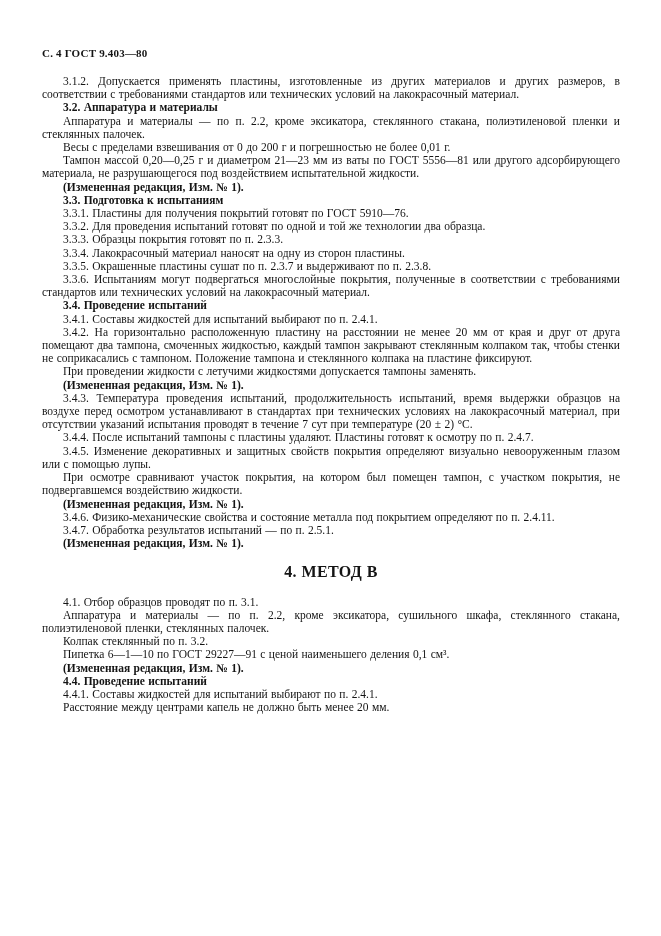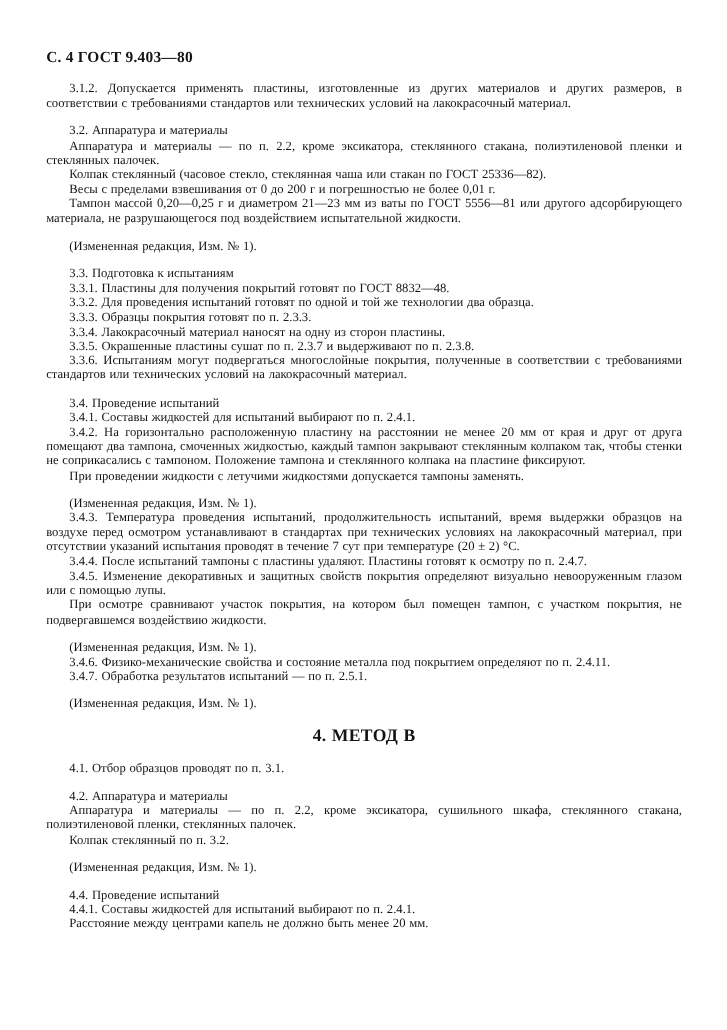--- a/index.html
+++ b/index.html
@@ -13,82 +13,80 @@
     height: 936px;
     background: #ffffff;
     color: #141414;
     font-family: "Liberation Serif", "DejaVu Serif", serif;
     overflow: hidden;
     box-sizing: border-box;
     padding: 46px 41px 0 42px;
   }
   .page-header {
     font-weight: bold;
-    font-size: 14px;
+    font-size: 11px;
     line-height: 14px;
     margin: 0 0 15px 0;
     letter-spacing: 0.2px;
   }
   .content p.para {
     margin: 0;
     font-size: 11.5px;
     line-height: 13.2px;
     text-align: justify;
     text-indent: 21px;
     word-spacing: 0.5px;
   }
   .content p.heading {
-    font-weight: normal;
-    margin-top: 12px;
+    font-weight: bold;
   }
   .content p.center {
     text-align: center;
     text-indent: 0;
     font-weight: bold;
     font-size: 16px;
     letter-spacing: 0.3px;
     margin: 15px 0 17px 0;
   }
 </style>
 </head>
 <body>
 
 <div class="page">
   <div class="page-header">С. 4 ГОСТ 9.403—80</div>
   <div class="content">
       <p class="para body">3.1.2. Допускается применять пластины, изготовленные из других материалов и других размеров, в соответствии с требованиями стандартов или технических условий на лакокрасочный материал.</p>
       <p class="para heading">3.2. Аппаратура и материалы</p>
       <p class="para body">Аппаратура и материалы — по п. 2.2, кроме эксикатора, стеклянного стакана, полиэтиленовой пленки и стеклянных палочек.</p>
-      <p class="para body">Колпак стеклянный (часовое стекло, стеклянная чаша или стакан по ГОСТ 25336—82).</p>
       <p class="para body">Весы с пределами взвешивания от 0 до 200 г и погрешностью не более 0,01 г.</p>
       <p class="para body">Тампон массой 0,20—0,25 г и диаметром 21—23 мм из ваты по ГОСТ 5556—81 или другого адсорбирующего материала, не разрушающегося под воздействием испытательной жидкости.</p>
       <p class="para heading">(Измененная редакция, Изм. № 1).</p>
       <p class="para heading">3.3. Подготовка к испытаниям</p>
-      <p class="para body">3.3.1. Пластины для получения покрытий готовят по ГОСТ 8832—48.</p>
+      <p class="para body">3.3.1. Пластины для получения покрытий готовят по ГОСТ 5910—76.</p>
       <p class="para body">3.3.2. Для проведения испытаний готовят по одной и той же технологии два образца.</p>
       <p class="para body">3.3.3. Образцы покрытия готовят по п. 2.3.3.</p>
       <p class="para body">3.3.4. Лакокрасочный материал наносят на одну из сторон пластины.</p>
       <p class="para body">3.3.5. Окрашенные пластины сушат по п. 2.3.7 и выдерживают по п. 2.3.8.</p>
       <p class="para body">3.3.6. Испытаниям могут подвергаться многослойные покрытия, полученные в соответствии с требованиями стандартов или технических условий на лакокрасочный материал.</p>
       <p class="para heading">3.4. Проведение испытаний</p>
       <p class="para body">3.4.1. Составы жидкостей для испытаний выбирают по п. 2.4.1.</p>
       <p class="para body">3.4.2. На горизонтально расположенную пластину на расстоянии не менее 20 мм от края и друг от друга помещают два тампона, смоченных жидкостью, каждый тампон закрывают стеклянным колпаком так, чтобы стенки не соприкасались с тампоном. Положение тампона и стеклянного колпака на пластине фиксируют.</p>
       <p class="para body">При проведении жидкости с летучими жидкостями допускается тампоны заменять.</p>
       <p class="para heading">(Измененная редакция, Изм. № 1).</p>
       <p class="para body">3.4.3. Температура проведения испытаний, продолжительность испытаний, время выдержки образцов на воздухе перед осмотром устанавливают в стандартах при технических условиях на лакокрасочный материал, при отсутствии указаний испытания проводят в течение 7 сут при температуре (20 ± 2) °С.</p>
       <p class="para body">3.4.4. После испытаний тампоны с пластины удаляют. Пластины готовят к осмотру по п. 2.4.7.</p>
       <p class="para body">3.4.5. Изменение декоративных и защитных свойств покрытия определяют визуально невооруженным глазом или с помощью лупы.</p>
       <p class="para body">При осмотре сравнивают участок покрытия, на котором был помещен тампон, с участком покрытия, не подвергавшемся воздействию жидкости.</p>
       <p class="para heading">(Измененная редакция, Изм. № 1).</p>
       <p class="para body">3.4.6. Физико-механические свойства и состояние металла под покрытием определяют по п. 2.4.11.</p>
       <p class="para body">3.4.7. Обработка результатов испытаний — по п. 2.5.1.</p>
       <p class="para heading">(Измененная редакция, Изм. № 1).</p>
       <p class="para center">4. МЕТОД В</p>
       <p class="para body">4.1. Отбор образцов проводят по п. 3.1.</p>
-      <p class="para heading">4.2. Аппаратура и материалы</p>
       <p class="para body">Аппаратура и материалы — по п. 2.2, кроме эксикатора, сушильного шкафа, стеклянного стакана, полиэтиленовой пленки, стеклянных палочек.</p>
       <p class="para body">Колпак стеклянный по п. 3.2.</p>
+      <p class="para body">Пипетка 6—1—10 по ГОСТ 29227—91 с ценой наименьшего деления 0,1 см³.</p>
       <p class="para heading">(Измененная редакция, Изм. № 1).</p>
       <p class="para heading">4.4. Проведение испытаний</p>
       <p class="para body">4.4.1. Составы жидкостей для испытаний выбирают по п. 2.4.1.</p>
       <p class="para body">Расстояние между центрами капель не должно быть менее 20 мм.</p>
     </div>
 </div>
 
 </body></html>

